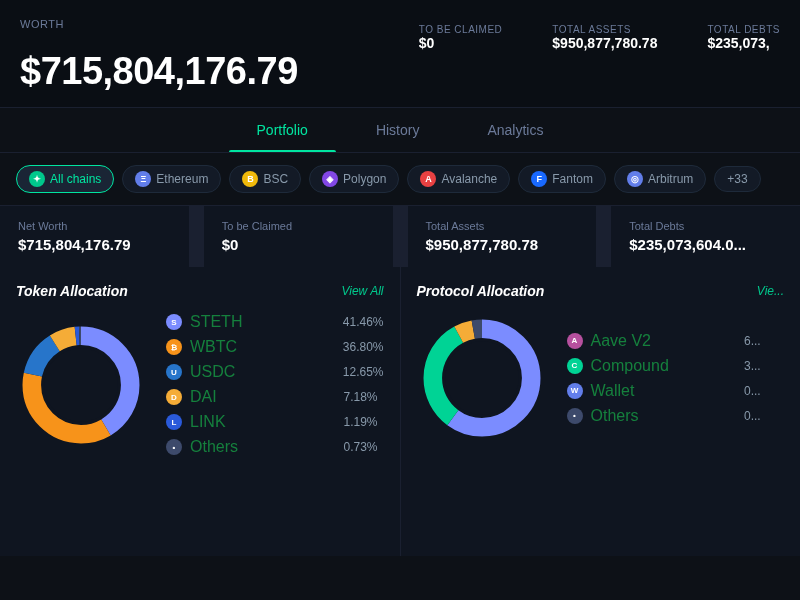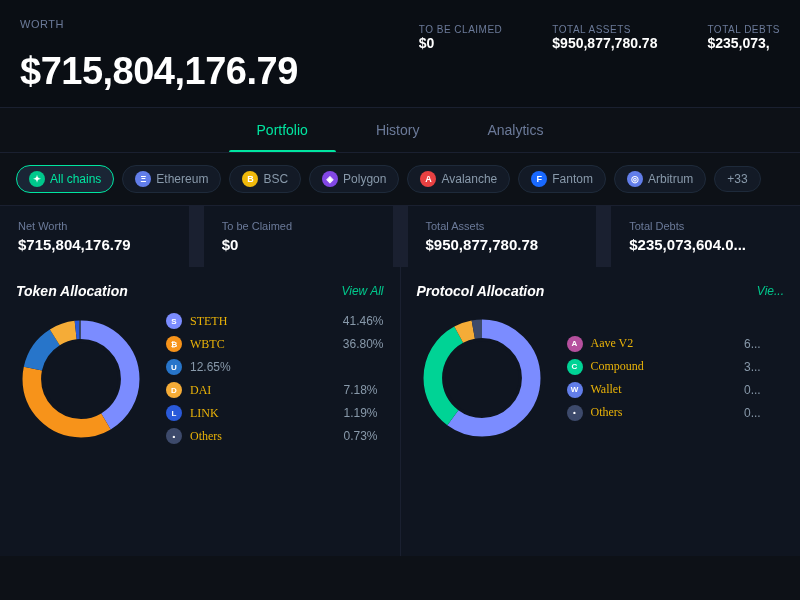--- a/index.html
+++ b/index.html
@@ -231,25 +231,24 @@
       width: 16px;
       height: 16px;
       border-radius: 50%;
       flex-shrink: 0;
       display: flex;
       align-items: center;
       justify-content: center;
       font-size: 8px;
     }
     .legend-name {
-      font-size: 12px;
-      color: #eab308;
+      font-size: 16px;
+      color: #15803d;
       flex: 1;
       font-weight: 500;
-      font-family: Liberation Serif, serif;
     }
     .legend-pct {
       font-size: 12px;
       color: #8899aa;
       font-weight: 500;
       min-width: 40px;
       text-align: left;
     }
   </style>
 </head>
@@ -372,20 +371,21 @@
       <div class="legend-dot" style="background:#f7931a">
         <span style="color:#fff;font-weight:700;">₿</span>
       </div>
       <span class="legend-name">WBTC</span>
       <span class="legend-pct">36.80%</span>
     </div>
           <div class="legend-item">
       <div class="legend-dot" style="background:#2775ca">
         <span style="color:#fff;font-weight:700;">U</span>
       </div>
+      <span class="legend-name">USDC</span>
       <span class="legend-pct">12.65%</span>
     </div>
           <div class="legend-item">
       <div class="legend-dot" style="background:#f5ac37">
         <span style="color:#fff;font-weight:700;">D</span>
       </div>
       <span class="legend-name">DAI</span>
       <span class="legend-pct">7.18%</span>
     </div>
           <div class="legend-item">

